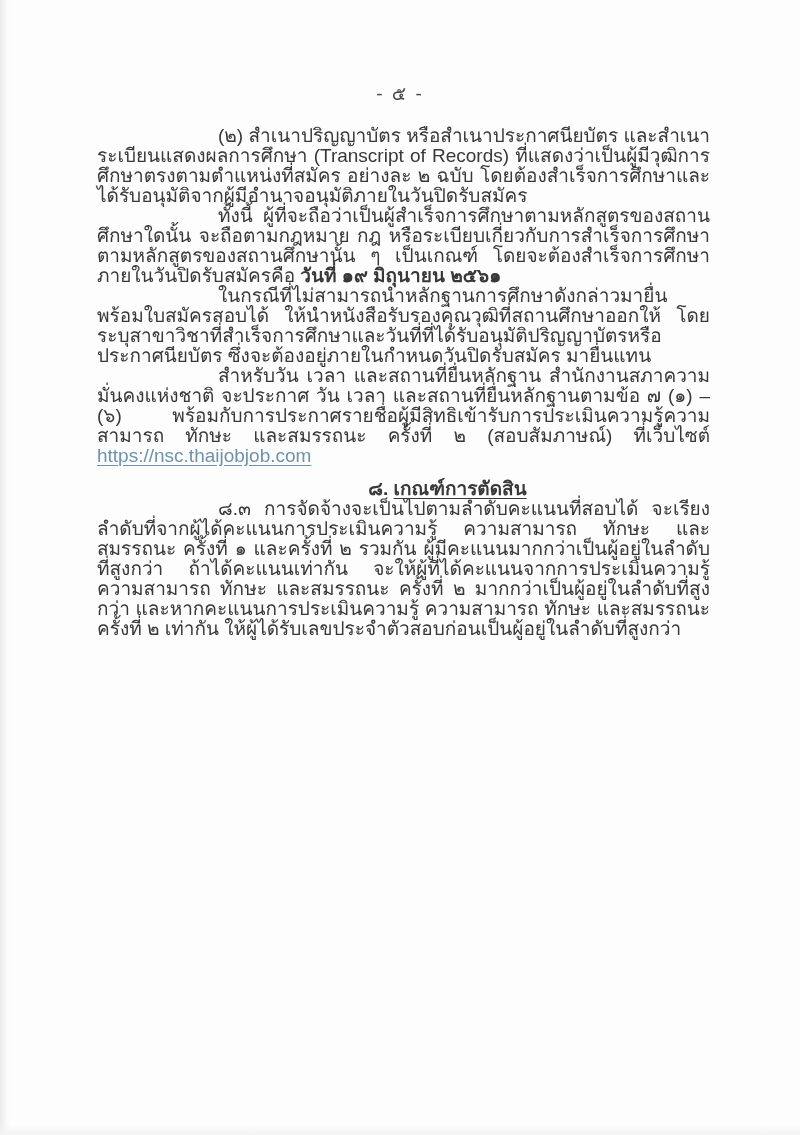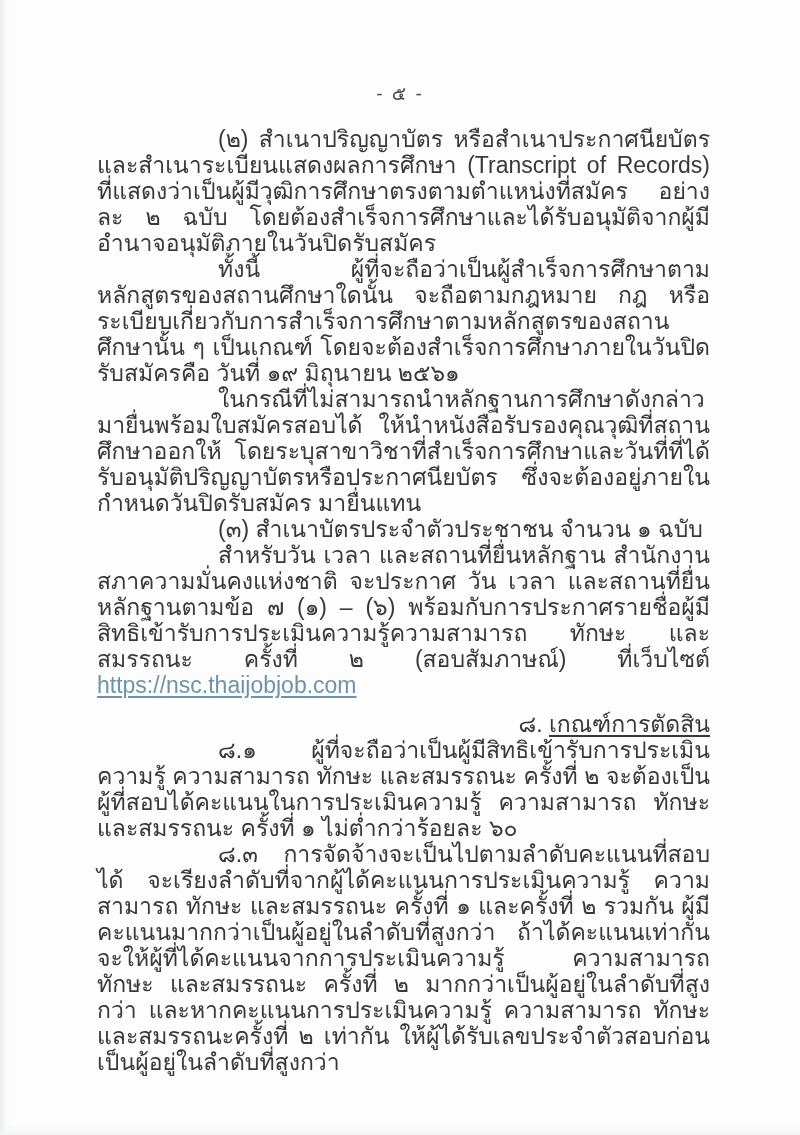--- a/index.html
+++ b/index.html
@@ -39,49 +39,47 @@
     color: #4a4a4a;
   }
   .content {
     position: absolute;
     top: 126px;
     left: 97px;
     width: 613px;
   }
   .para {
     margin: 0;
-    font-size: 23px;
-    line-height: 26px;
+    font-size: 19px;
+    line-height: 20px;
     text-align: justify;
     word-break: normal;
   }
   .para.body { text-indent: 121px; }
   .para.heading {
     margin-left: 88px;
     margin-top: 13px;
-    text-align: right;
+    text-align: center;
     text-indent: 0;
   }
-  .bold { font-weight: normal; }
+  .bold { font-weight: bold; }
   .underline { text-decoration: underline; text-underline-offset: 3px; }
   .link {
     color: #6e93a8;
     text-decoration: underline;
     text-underline-offset: 3px;
     cursor: pointer;
   }
 </style>
 </head>
 <body>
 
 <div class="page">
   <div class="page-number">- ๕ -</div>
   <div class="content">
       <p class="para body"><span>(๒) สำเนาปริญญาบัตร หรือสำเนาประกาศนียบัตร และสำเนาระเบียนแสดงผลการศึกษา (Transcript of Records) ที่แสดงว่าเป็นผู้มีวุฒิการศึกษาตรงตามตำแหน่งที่สมัคร อย่างละ ๒ ฉบับ โดยต้องสำเร็จการศึกษาและได้รับอนุมัติจากผู้มีอำนาจอนุมัติภายในวันปิดรับสมัคร</span></p>
       <p class="para body"><span>ทั้งนี้ ผู้ที่จะถือว่าเป็นผู้สำเร็จการศึกษาตามหลักสูตรของสถานศึกษาใดนั้น จะถือตามกฎหมาย กฎ หรือระเบียบเกี่ยวกับการสำเร็จการศึกษาตามหลักสูตรของสถานศึกษานั้น ๆ เป็นเกณฑ์ โดยจะต้องสำเร็จการศึกษาภายในวันปิดรับสมัครคือ </span><span class="bold">วันที่ ๑๙ มิถุนายน ๒๕๖๑</span></p>
       <p class="para body"><span>ในกรณีที่ไม่สามารถนำหลักฐานการศึกษาดังกล่าวมายื่นพร้อมใบสมัครสอบได้ ให้นำหนังสือรับรองคุณวุฒิที่สถานศึกษาออกให้ โดยระบุสาขาวิชาที่สำเร็จการศึกษาและวันที่ที่ได้รับอนุมัติปริญญาบัตรหรือประกาศนียบัตร ซึ่งจะต้องอยู่ภายในกำหนดวันปิดรับสมัคร มายื่นแทน</span></p>
-      <p class="para body"><span>(๓) สำเนาบัตรประจำตัวประชาชน จำนวน ๑ ฉบับ</span></p>
       <p class="para body"><span>สำหรับวัน เวลา และสถานที่ยื่นหลักฐาน สำนักงานสภาความมั่นคงแห่งชาติ จะประกาศ วัน เวลา และสถานที่ยื่นหลักฐานตามข้อ ๗ (๑) – (๖) พร้อมกับการประกาศรายชื่อผู้มีสิทธิเข้ารับการประเมินความรู้ความสามารถ ทักษะ และสมรรถนะ ครั้งที่ ๒ (สอบสัมภาษณ์) ที่เว็บไซต์ </span><a href="#" class="link">https://nsc.thaijobjob.com</a></p>
       <p class="para heading"><span class="bold">๘. </span><span class="bold underline">เกณฑ์การตัดสิน</span></p>
-      <p class="para body"><span>๘.๑ ผู้ที่จะถือว่าเป็นผู้มีสิทธิเข้ารับการประเมินความรู้ ความสามารถ ทักษะ และสมรรถนะ ครั้งที่ ๒ จะต้องเป็นผู้ที่สอบได้คะแนนในการประเมินความรู้ ความสามารถ ทักษะ และสมรรถนะ ครั้งที่ ๑ ไม่ต่ำกว่าร้อยละ ๖๐</span></p>
       <p class="para body"><span>๘.๓ การจัดจ้างจะเป็นไปตามลำดับคะแนนที่สอบได้ จะเรียงลำดับที่จากผู้ได้คะแนนการประเมินความรู้ ความสามารถ ทักษะ และสมรรถนะ ครั้งที่ ๑ และครั้งที่ ๒ รวมกัน ผู้มีคะแนนมากกว่าเป็นผู้อยู่ในลำดับที่สูงกว่า ถ้าได้คะแนนเท่ากัน จะให้ผู้ที่ได้คะแนนจากการประเมินความรู้ ความสามารถ ทักษะ และสมรรถนะ ครั้งที่ ๒ มากกว่าเป็นผู้อยู่ในลำดับที่สูงกว่า และหากคะแนนการประเมินความรู้ ความสามารถ ทักษะ และสมรรถนะครั้งที่ ๒ เท่ากัน ให้ผู้ได้รับเลขประจำตัวสอบก่อนเป็นผู้อยู่ในลำดับที่สูงกว่า</span></p>
     </div>
 </div>
 
 </body></html>

